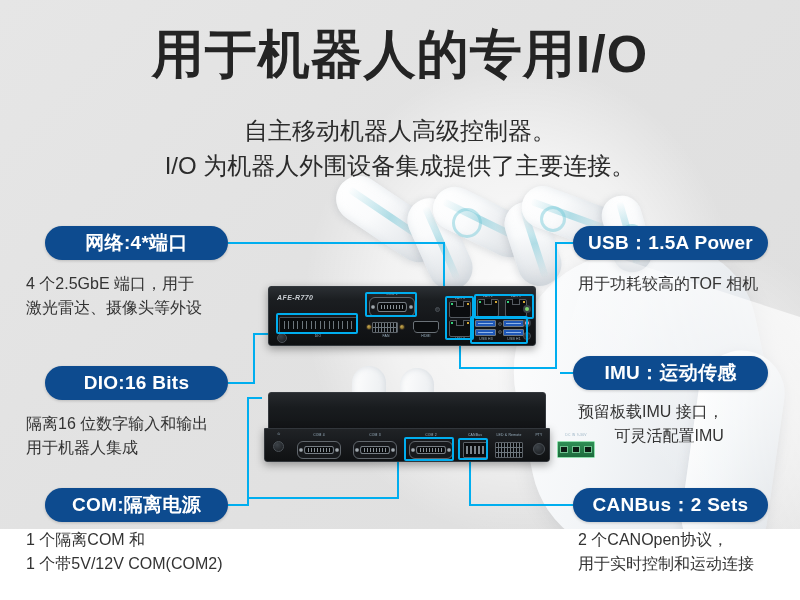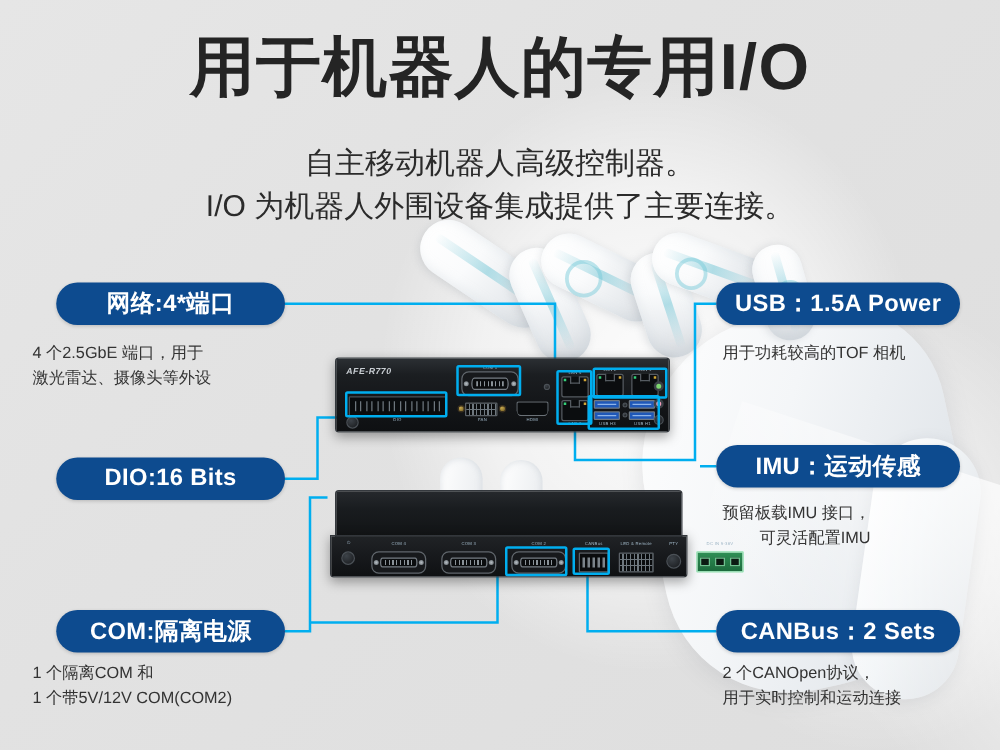--- a/index.html
+++ b/index.html
@@ -3,21 +3,21 @@
 <meta charset="utf-8">
 <style>
   * { box-sizing: border-box; margin: 0; padding: 0; }
   html, body {
     width: 800px; height: 600px;
     overflow: hidden;
     font-family: "Liberation Sans", "DejaVu Sans", sans-serif;
   }
   #page {
     position: relative;
-    width: 800px; height: 600px;
+    width: 800px; height: 529px;
     background: #0ea5e9;
   }
 
   
   .bg-layer { position:absolute; inset:0; overflow:hidden; pointer-events:none; }
   .bg-wash {
     position:absolute; left:0; top:0; width:800px; height:600px;
     background:
       radial-gradient(ellipse 300px 330px at 520px 300px, rgba(255,255,255,.92) 0%, rgba(255,255,255,.55) 45%, rgba(255,255,255,0) 72%),
       radial-gradient(ellipse 240px 260px at 700px 420px, rgba(255,255,255,.80) 0%, rgba(255,255,255,0) 70%),
@@ -96,21 +96,21 @@
     background:#0d4b8f;
     color:#ffffff;
     border-radius:22px;
     display:flex; align-items:center; justify-content:center;
     font-size:19px; font-weight:bold;
     letter-spacing:.3px;
     box-shadow:0 1px 3px rgba(0,0,0,.18);
   }
   .desc {
     position:absolute;
-    font-size:13px; color:#333333; line-height:1.5;
+    font-size:16px; color:#333333; line-height:1.5;
   }
   .desc div { white-space:nowrap; }
   .desc.right { text-align:left; }
 
   
   .device { position:absolute; }
 
   .dev-top {
     left:268px; top:286px; width:268px; height:60px;
     background: linear-gradient(180deg,#2b2f33 0%, #1b1e21 22%, #141619 60%, #0e1012 100%);
@@ -425,20 +425,24 @@
   <div class="hl" style="left:404px;top:437px;width:50px;height:24px;"></div>
   <div class="hl" style="left:458px;top:438px;width:30px;height:22px;"></div>
 
   <div class="badge" style="left:45px;top:226px;width:183px;height:34px;">网络:4*端口</div>
   <div class="desc" style="left:26px;top:272px;">
     <div>4 个2.5GbE 端口，用于</div>
     <div>激光雷达、摄像头等外设</div>
   </div>
 
   <div class="badge" style="left:45px;top:366px;width:183px;height:34px;">DIO:16 Bits</div>
+  <div class="desc" style="left:26px;top:412px;">
+    <div>隔离16 位数字输入和输出</div>
+    <div>用于机器人集成</div>
+  </div>
 
   <div class="badge" style="left:45px;top:488px;width:183px;height:34px;">COM:隔离电源</div>
   <div class="desc" style="left:26px;top:528px;">
     <div>1 个隔离COM 和</div>
     <div>1 个带5V/12V COM(COM2)</div>
   </div>
 
   <div class="badge" style="left:573px;top:226px;width:195px;height:34px;">USB：1.5A Power</div>
   <div class="desc right" style="left:578px;top:272px;">
     <div>用于功耗较高的TOF 相机</div>

